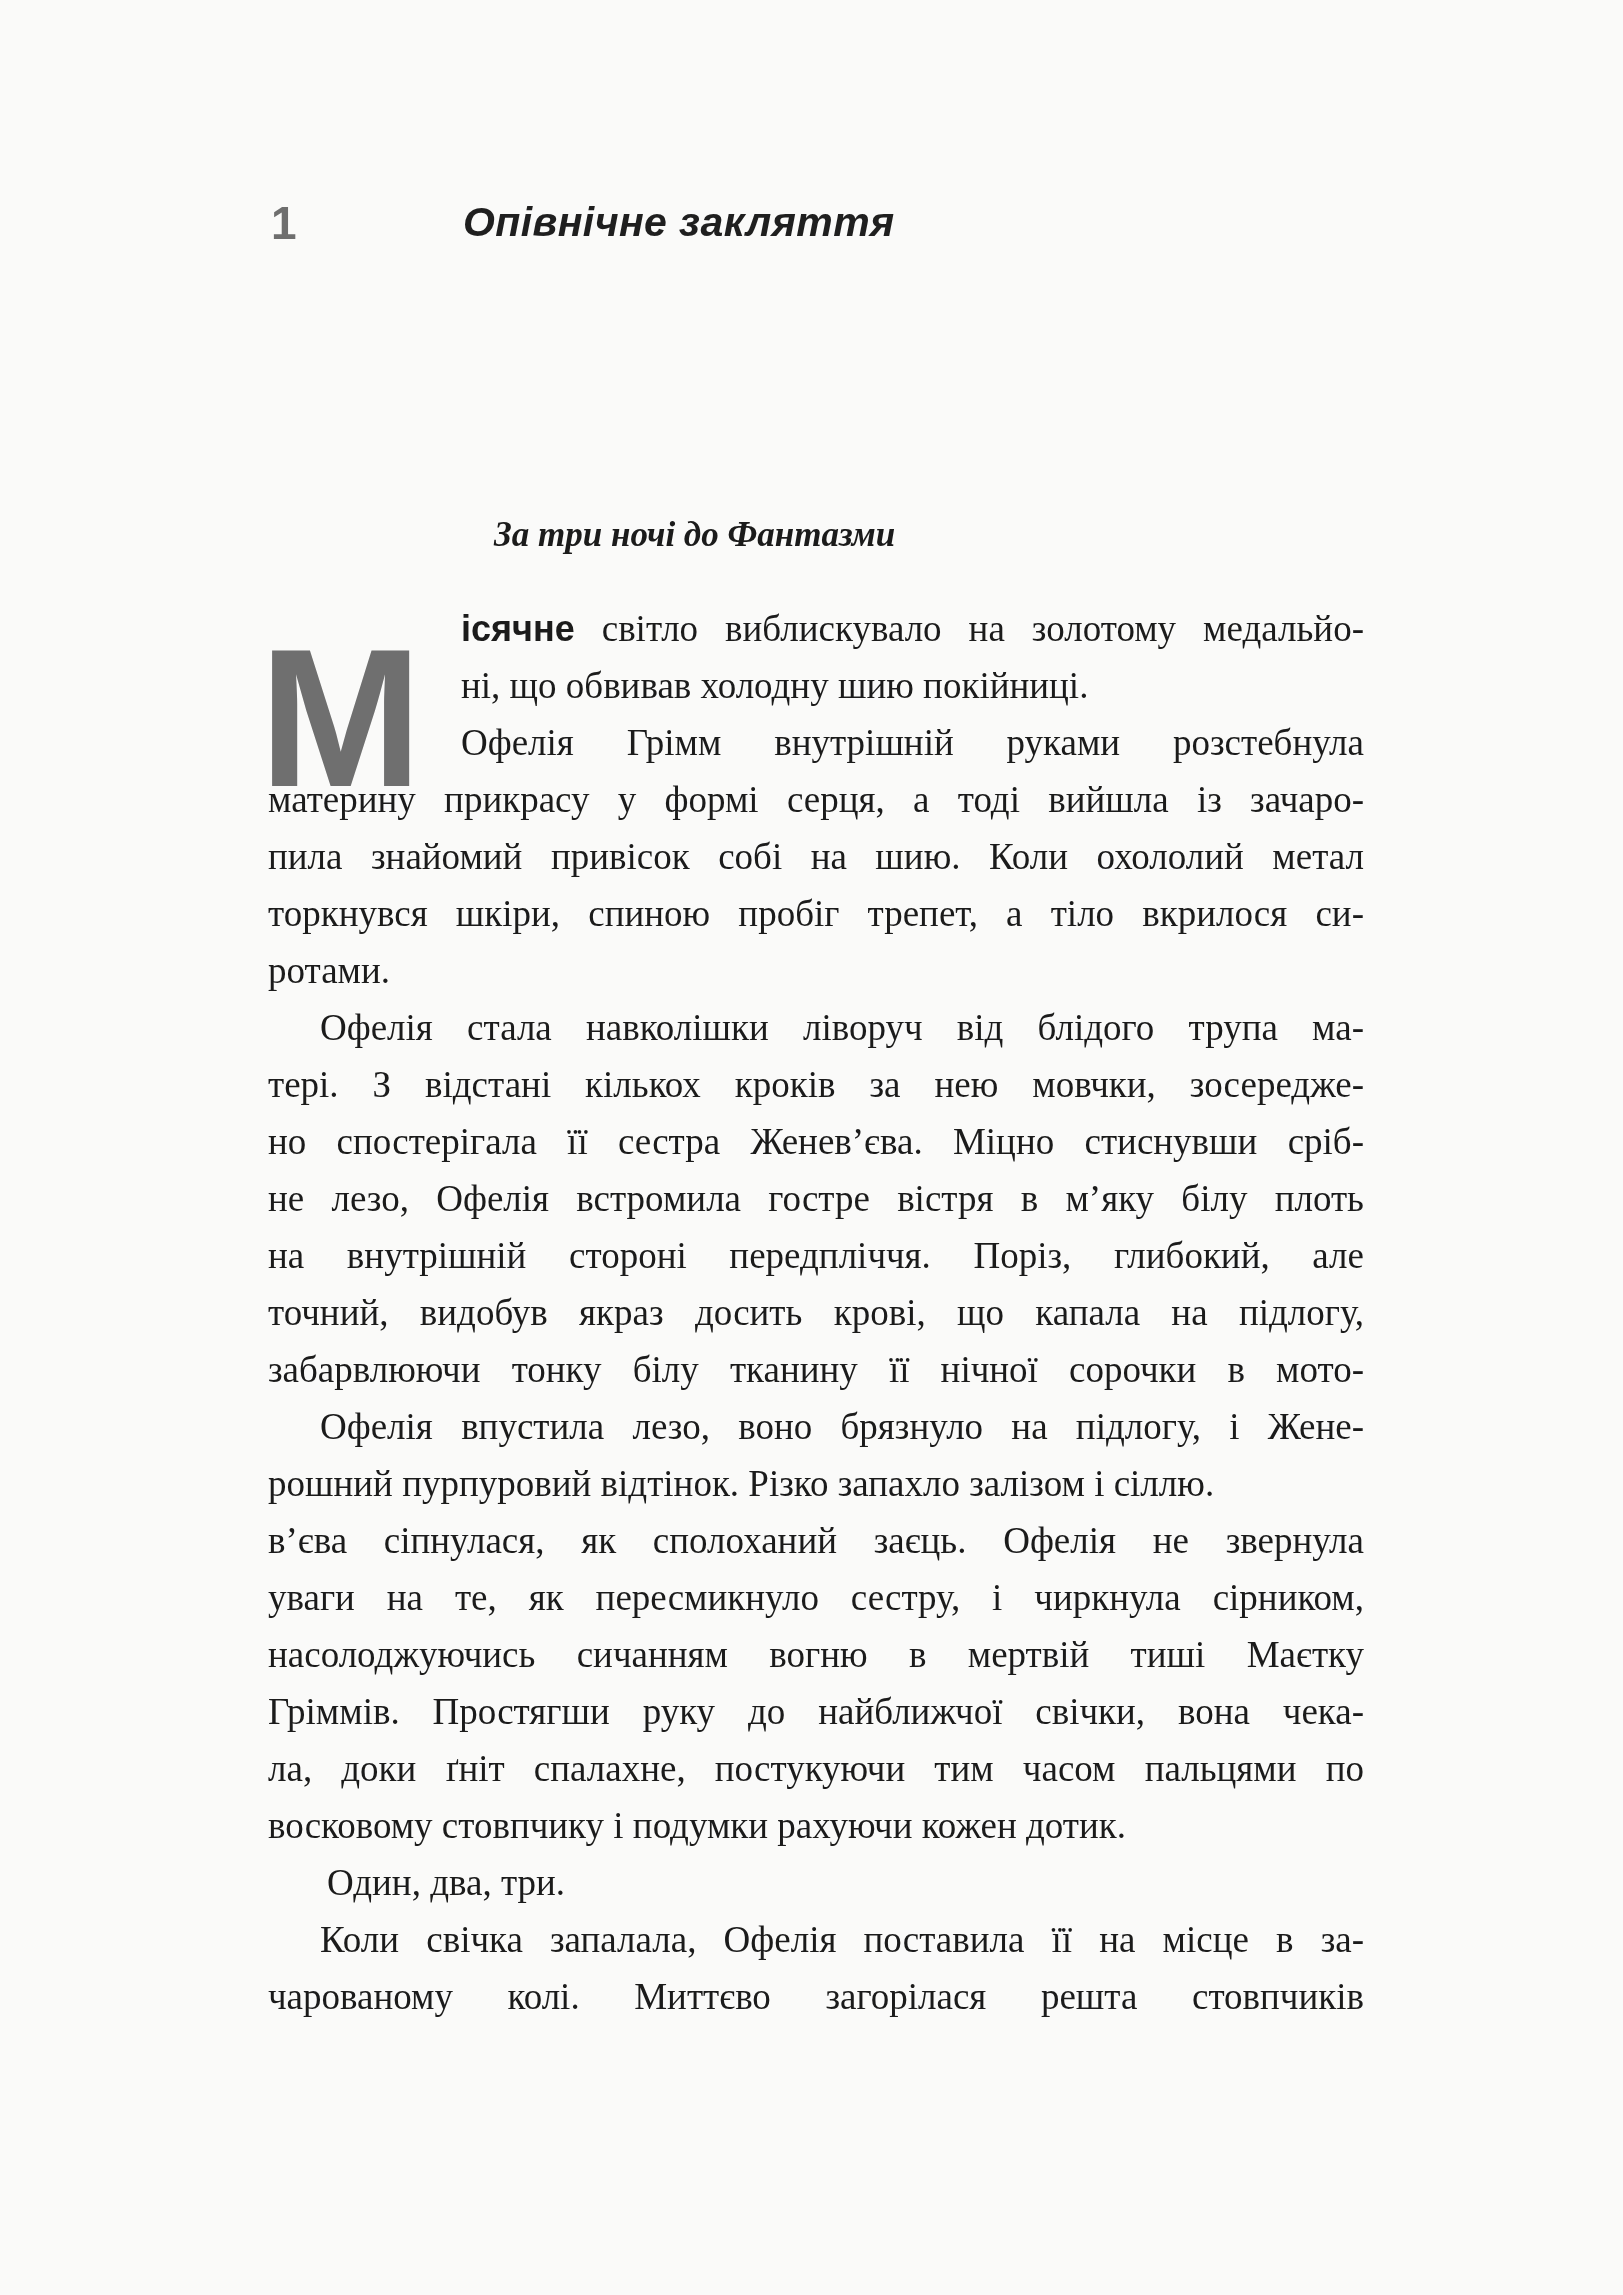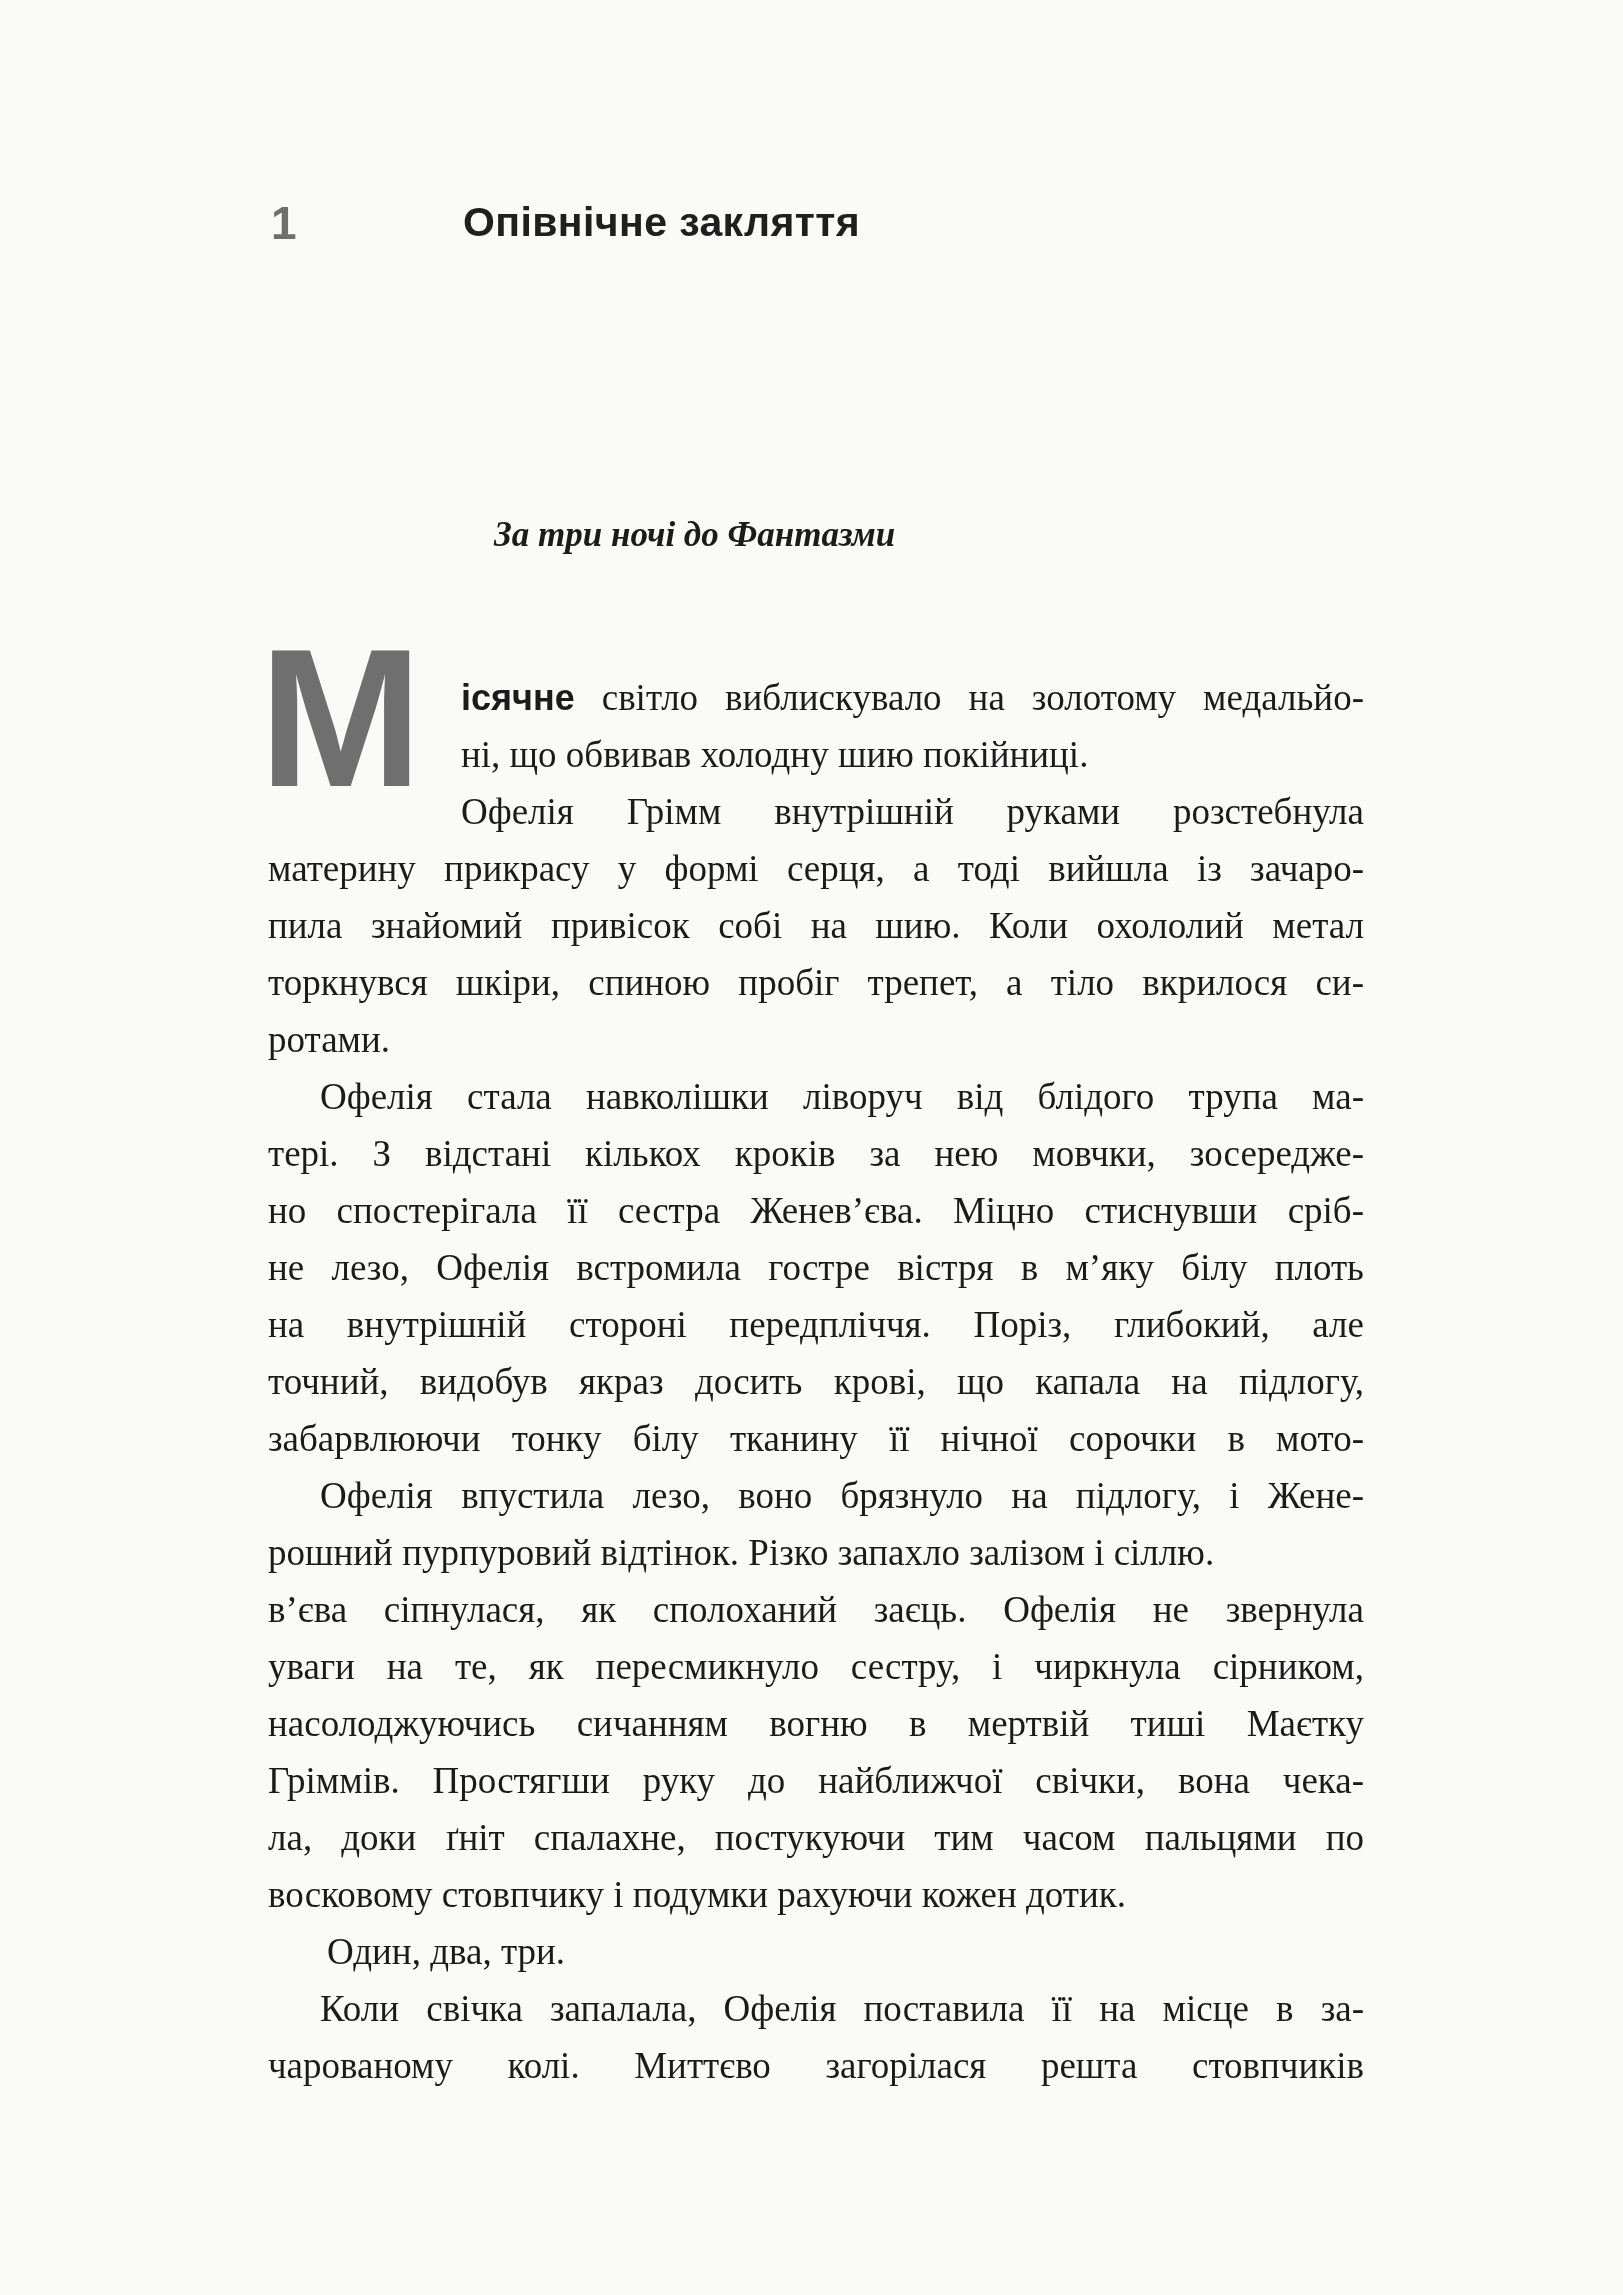--- a/index.html
+++ b/index.html
@@ -33,39 +33,40 @@
   .chapter-title {
     position: absolute;
     left: 463px;
     top: 196px;
     font-family: "Liberation Sans", sans-serif;
     font-weight: 600;
     font-size: 41px;
     line-height: 52px;
     color: #1f1f1f;
     letter-spacing: 0.4px;
+    font-style: italic;
   }
   
   .epigraph {
     position: absolute;
     left: 463px;
     top: 513px;
     font-family: "Liberation Serif", serif;
     font-style: italic;
     font-weight: 600;
     font-size: 35px;
     line-height: 44px;
     color: #1b1b1b;
     margin-left: 31px;
   }
   
   .text-block {
     position: absolute;
     left: 268px;
-    top: 669px;
+    top: 600px;
     width: 1096px;
   }
   .dropcap {
     position: absolute;
     left: 259px;
     top: 621px;
     font-family: "Liberation Sans", sans-serif;
     font-weight: bold;
     font-size: 196px;
     line-height: 1;

